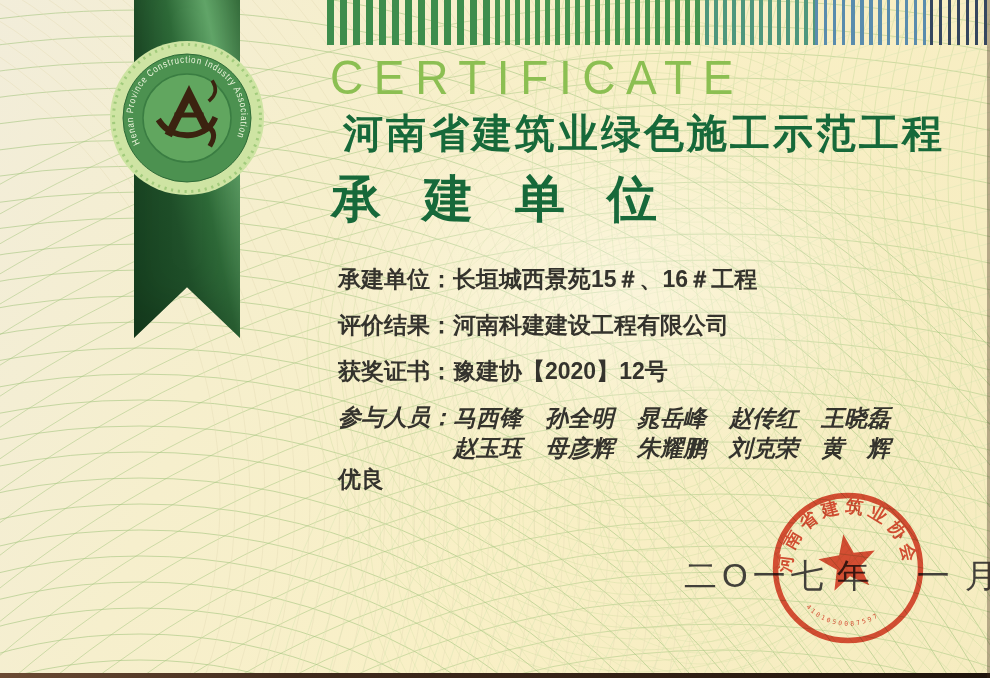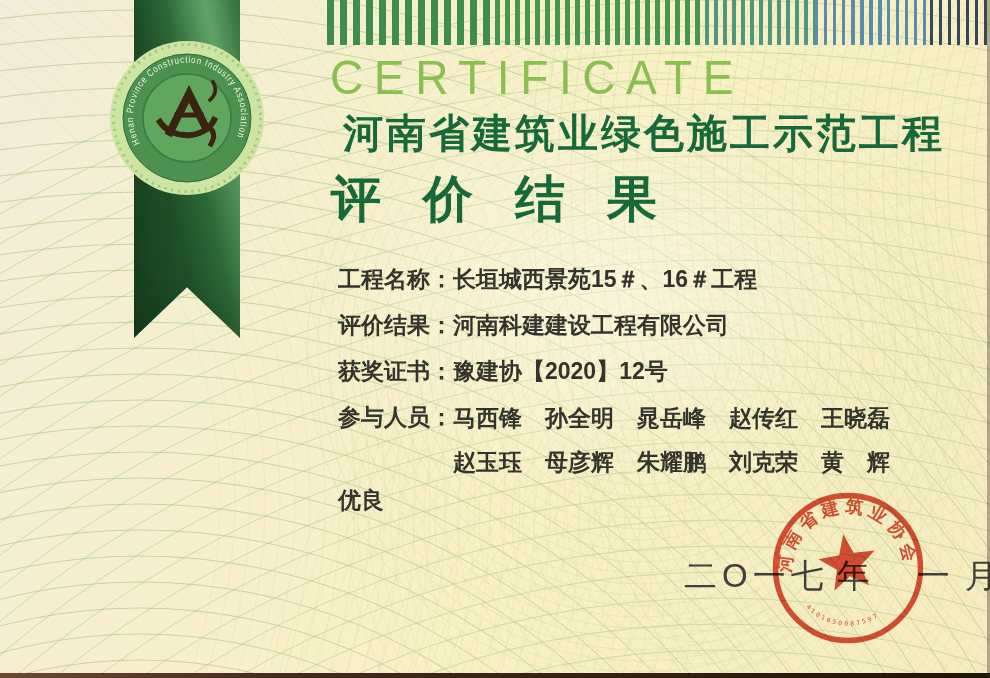--- a/index.html
+++ b/index.html
@@ -47,22 +47,22 @@
   .subtitle-cn{
     position:absolute;left:331px;top:166px;
     font-size:50px;font-weight:700;color:#17693a;letter-spacing:42px;white-space:nowrap;
   }
 
   
   .fields{position:absolute;left:338px;top:266px;width:620px;color:#34332d;}
   .field{display:flex;align-items:flex-start;margin-bottom:19px;font-size:23px;font-weight:700;line-height:27px;}
   .field .label{white-space:nowrap;}
   .field .value{white-space:pre;}
-  .field.participants{margin-bottom:11px;}
-  .participants .rows{display:flex;flex-direction:column;gap:16px;}
+  .field.participants{margin-bottom:4px;font-style:italic;}
+  .participants .rows{display:flex;flex-direction:column;gap:2px;}
   .participants .rows span{white-space:pre;line-height:28px;}
 
   
   .date-line{
     position:absolute;left:684px;top:554px;
     font-size:33px;color:#42403a;letter-spacing:5px;white-space:nowrap;z-index:2;
   }
   .date-line .gap-s{margin-left:8px;}
   .date-line .gap-l{margin-left:42px;}
   .date-line .gap-m{margin-left:10px;}
@@ -311,25 +311,25 @@
       <path d="M63 94 L82 56 L99 90" stroke-width="8"></path>
       <path d="M70 77 L94 77" stroke-width="5"></path>
       <path d="M53 84 C 66 103, 98 101, 107 82" stroke-width="6"></path>
       <path d="M103 62 q9 -8 3 -18" stroke-width="3.5"></path>
       <path d="M99 87 q12 7 5 19" stroke-width="5"></path>
     </g>
   </svg>
 
   <div class="title-en">CERTIFICATE</div>
   <div class="title-cn">河南省建筑业绿色施工示范工程</div>
-  <div class="subtitle-cn">评价结果</div>
+  <div class="subtitle-cn">承建单位</div>
 
   <div class="fields">
     <div class="field">
-      <span class="label">工程名称：</span>
+      <span class="label">承建单位：</span>
       <span class="value">长垣城西景苑15＃、16＃工程</span>
     </div>
     <div class="field">
       <span class="label">评价结果：</span>
       <span class="value">河南科建建设工程有限公司</span>
     </div>
     <div class="field">
       <span class="label">获奖证书：</span>
       <span class="value">豫建协【2020】12号</span>
     </div>

